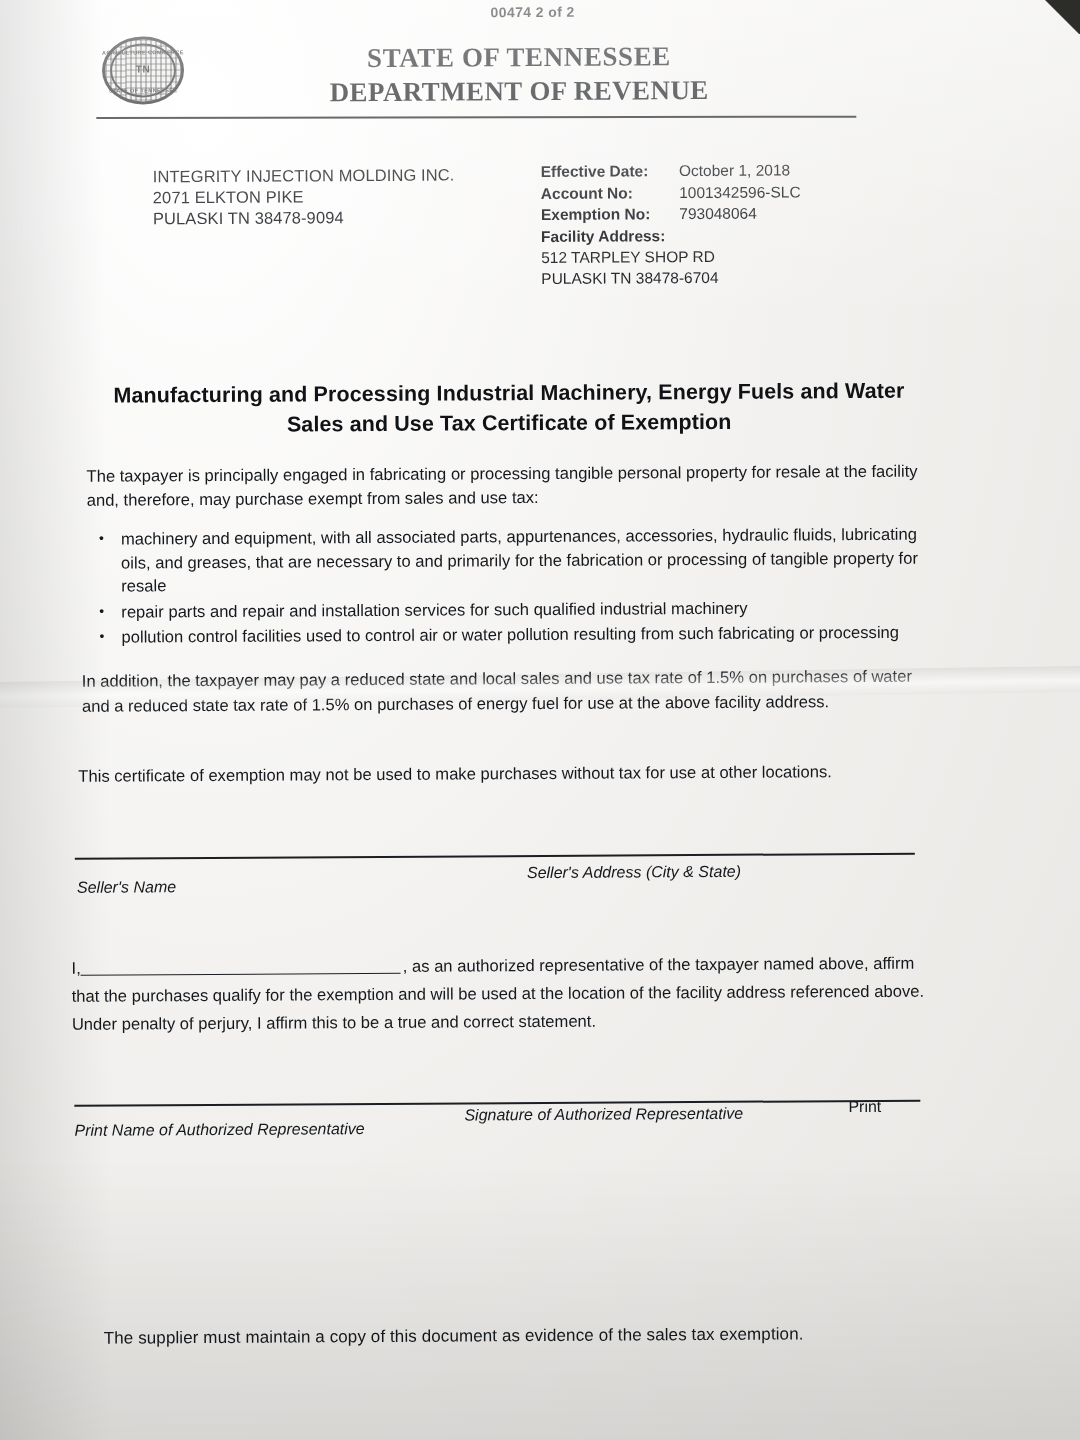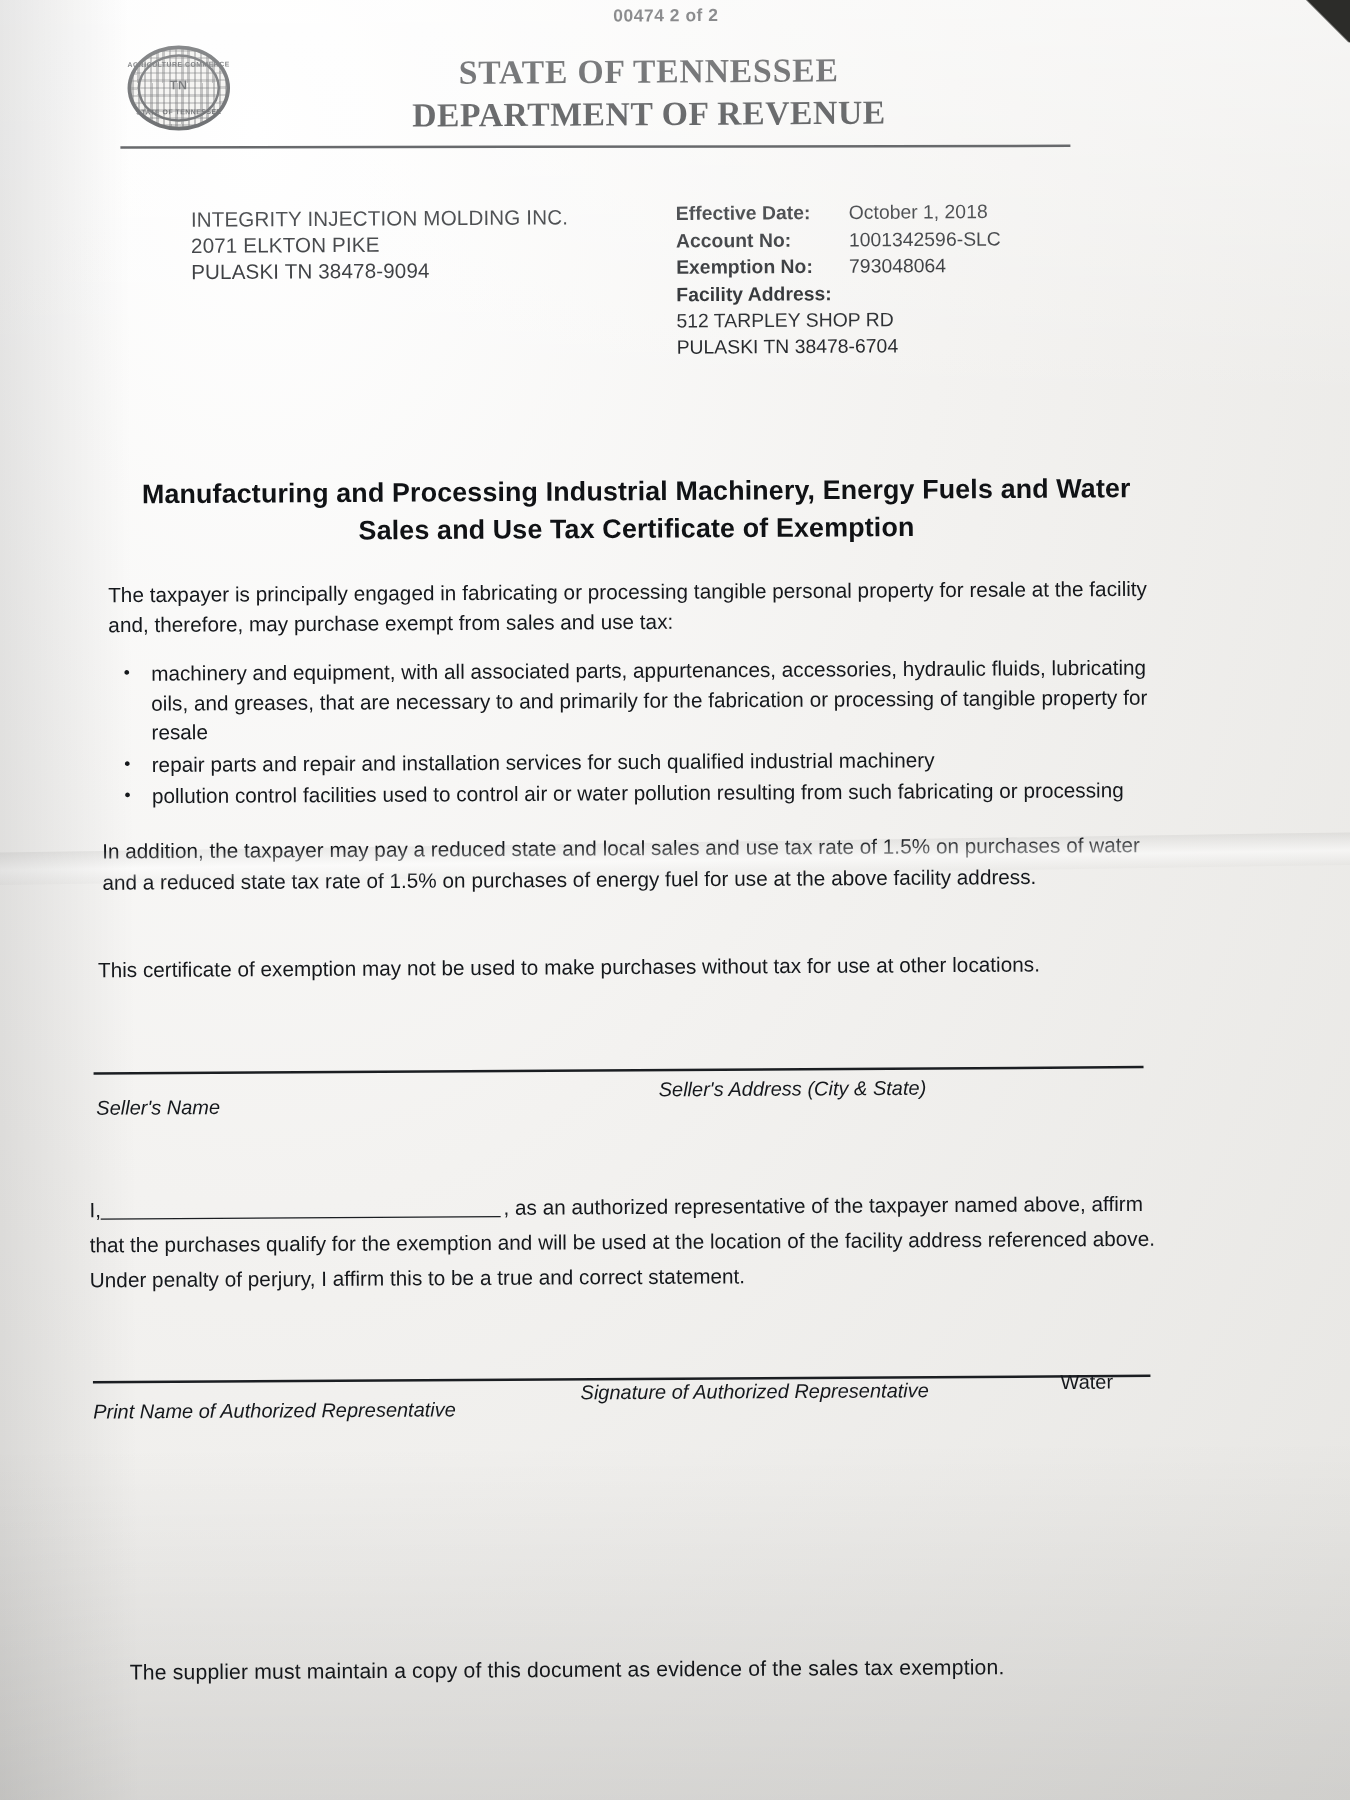--- a/index.html
+++ b/index.html
@@ -323,21 +323,21 @@
       <div class="sig-label" style="left:88px; top:890px;">Seller's Name</div>
       <div class="sig-label" style="left:538px; top:878px;">Seller's Address (City &amp; State)</div>
 
       <div class="affirm">
         <span>I,</span><span class="blankline"></span><span>, as an authorized representative of the taxpayer named above, affirm that the purchases qualify for the exemption and will be used at the location of the facility address referenced above. Under penalty of perjury, I affirm this to be a true and correct statement.</span>
       </div>
 
       <div class="sig-rule" style="left:84px; top:1116px; width:846px;"></div>
       <div class="sig-label" style="left:84px; top:1133px; font-style:italic;">Print Name of Authorized Representative</div>
       <div class="sig-label" style="left:474px; top:1120px;">Signature of Authorized Representative</div>
-      <div class="sig-label" style="left:858px; top:1114px; font-style:normal;">Water</div>
+      <div class="sig-label" style="left:858px; top:1114px; font-style:normal;">Print</div>
 
       <div class="footer-note">The supplier must maintain a copy of this document as evidence of the sales tax exemption.</div>
     </div>
 
     <div class="shade-top"></div>
     <div class="crease"></div>
     <div class="shade-left"></div>
     <div class="shade-bottom"></div>
   </div>
 

